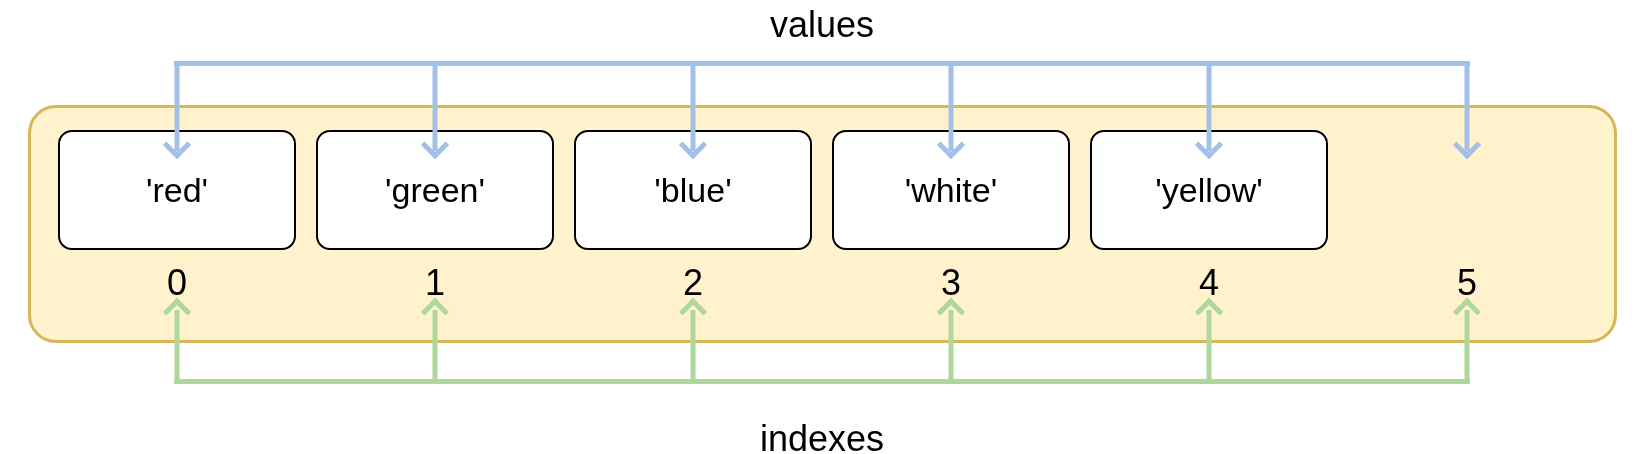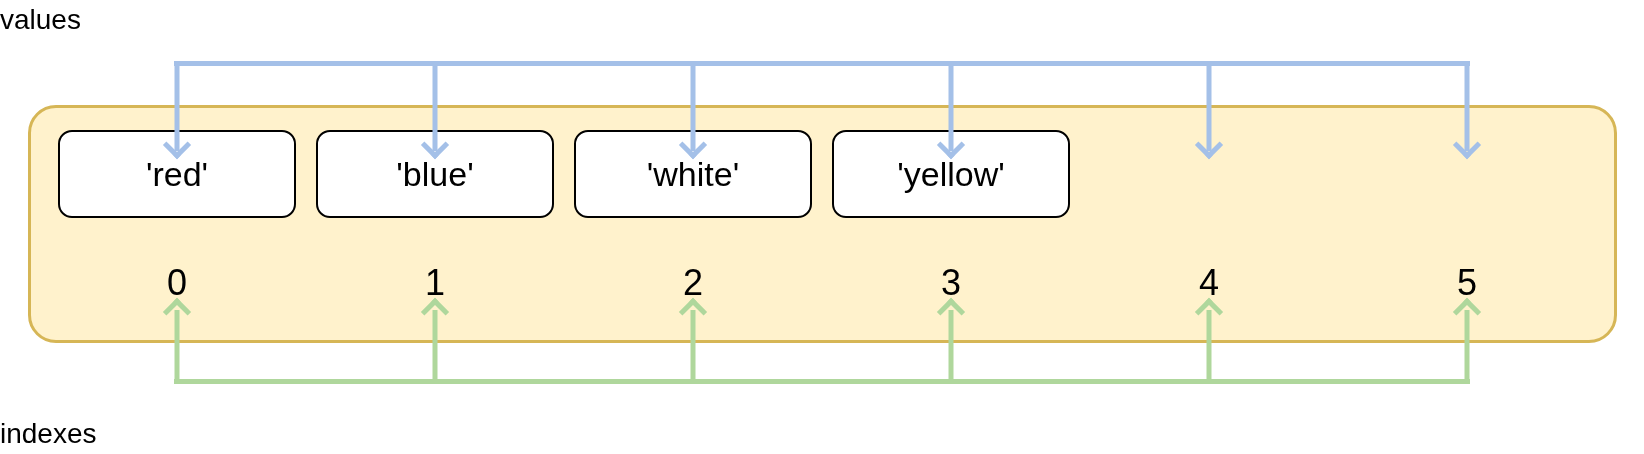--- a/index.html
+++ b/index.html
@@ -11,21 +11,22 @@
     width: 1644px;
     height: 454px;
     background: #ffffff;
     overflow: hidden;
   }
 
   .diagram-label {
     position: absolute;
     left: 0;
     width: 100%;
-    font-size: 28px;
+    text-align: center;
+    font-size: 36px;
     line-height: 1.15;
     color: #000;
   }
   .diagram-label.top { top: 4px; }
   .diagram-label.bottom { top: 418px; }
 
   
   .list-container {
     position: absolute;
     left: 28px;
@@ -42,21 +43,21 @@
     position: absolute;
     left: 58px;
     width: 1528px;
     display: grid;
     grid-template-columns: repeat(6, 1fr);
     column-gap: 20px;
   }
 
   .cells-row { top: 130px; }
   .cell {
-    height: 88px;
+    height: 120px;
     background: var(--cell-fill, #ffffff);
     border: 2.5px solid var(--cell-border, #000000);
     border-radius: 14px;
     display: flex;
     align-items: center;
     justify-content: center;
   }
   .cell-value { font-size: 34px; }
 
   .nums-row { top: 262px; }
@@ -116,20 +117,23 @@
   <div class="diagram-label top">values</div>
 
   <div class="list-container"></div>
 
   <div class="six-grid cells-row">
 
       <div class="cell">
         <span class="cell-value">'red'</span>
       </div>
 
+      <div class="cell">
+        <span class="cell-value">'green'</span>
+      </div>
 
       <div class="cell">
         <span class="cell-value">'blue'</span>
       </div>
 
       <div class="cell">
         <span class="cell-value">'white'</span>
       </div>
 
       <div class="cell">

